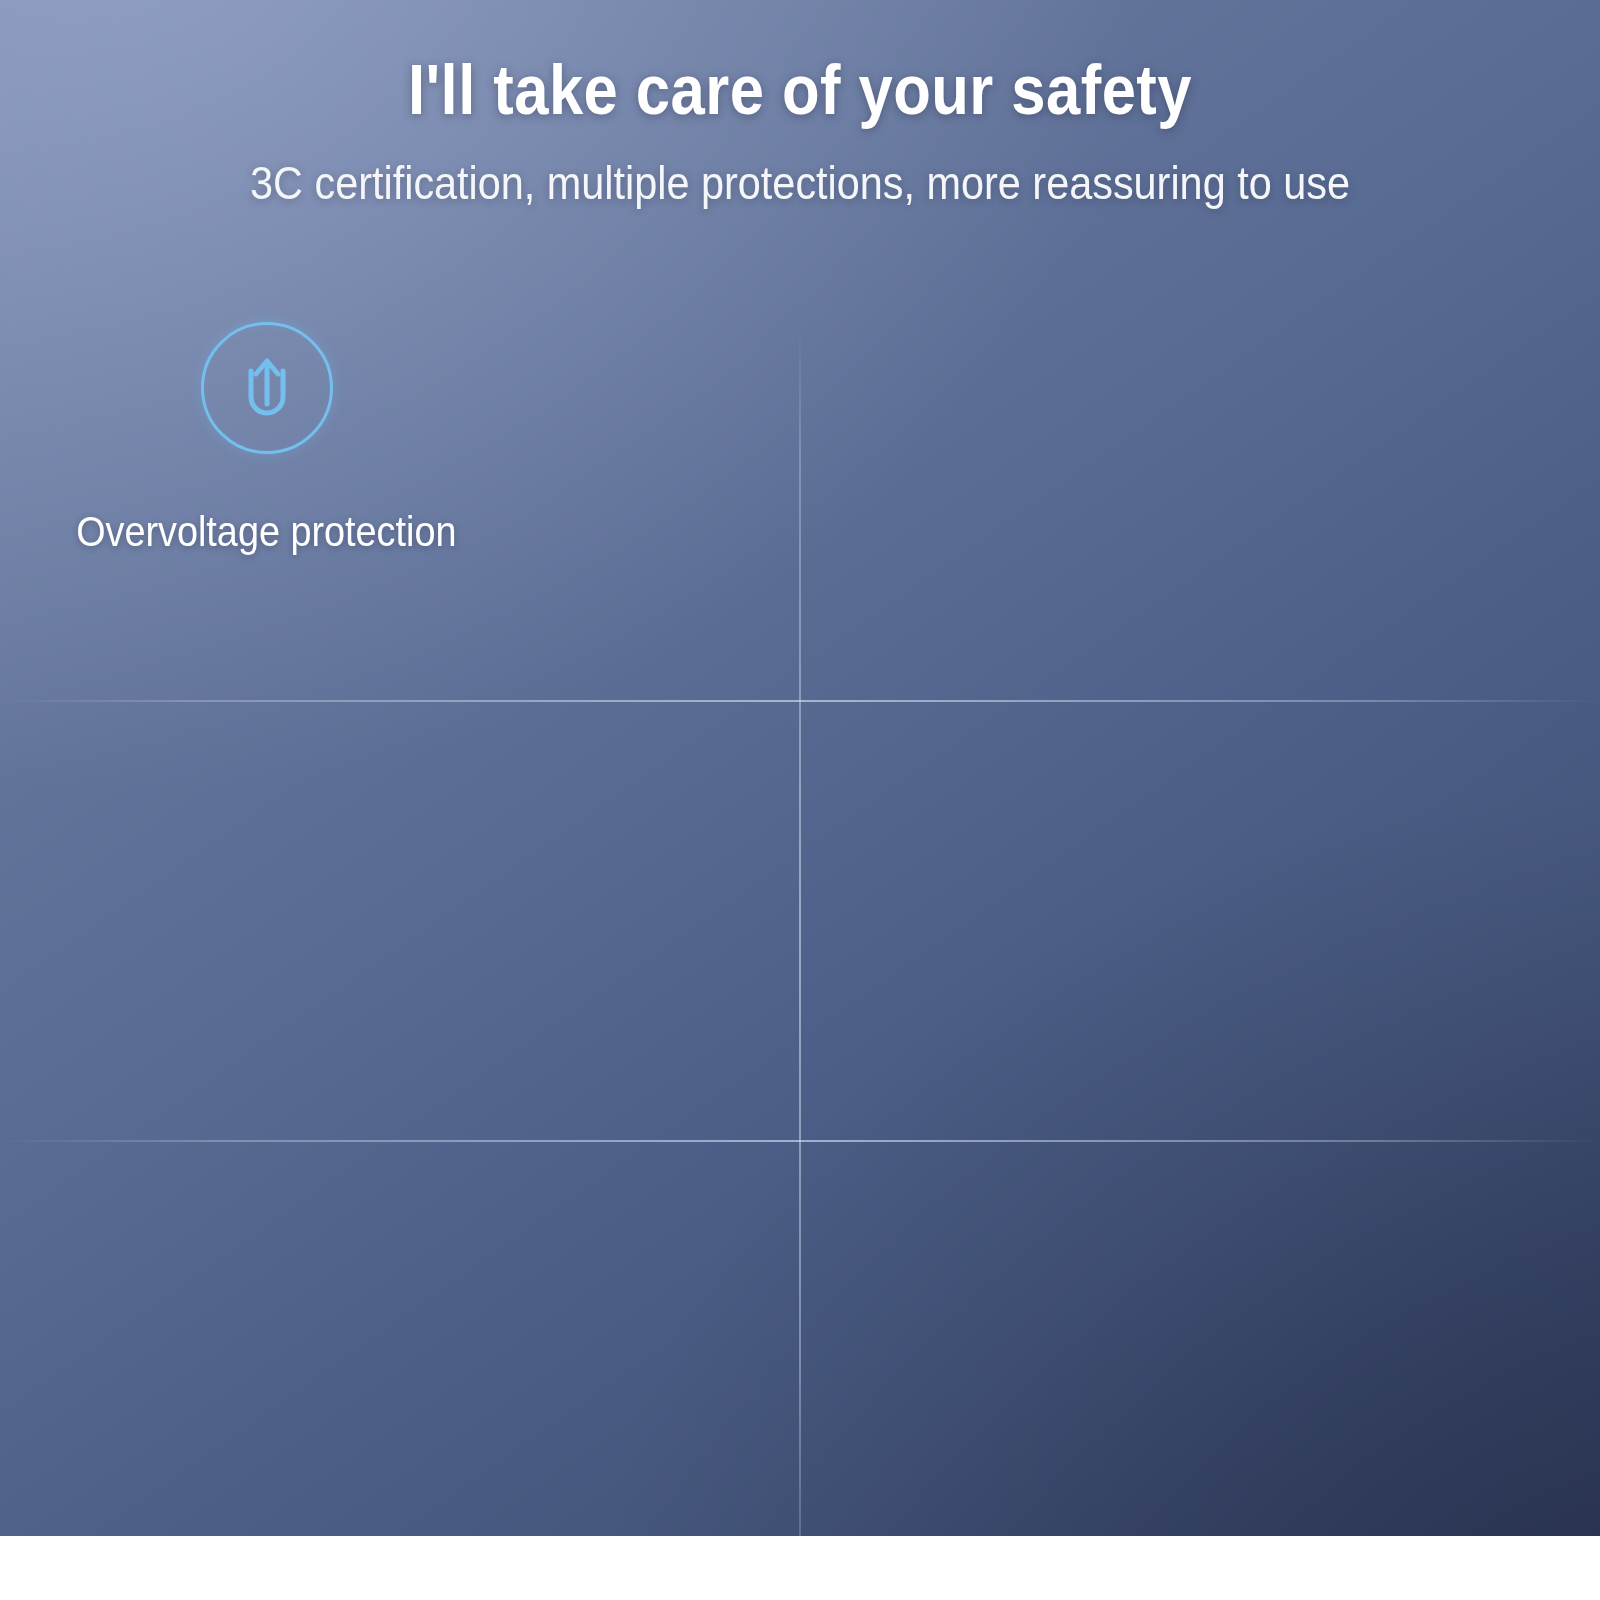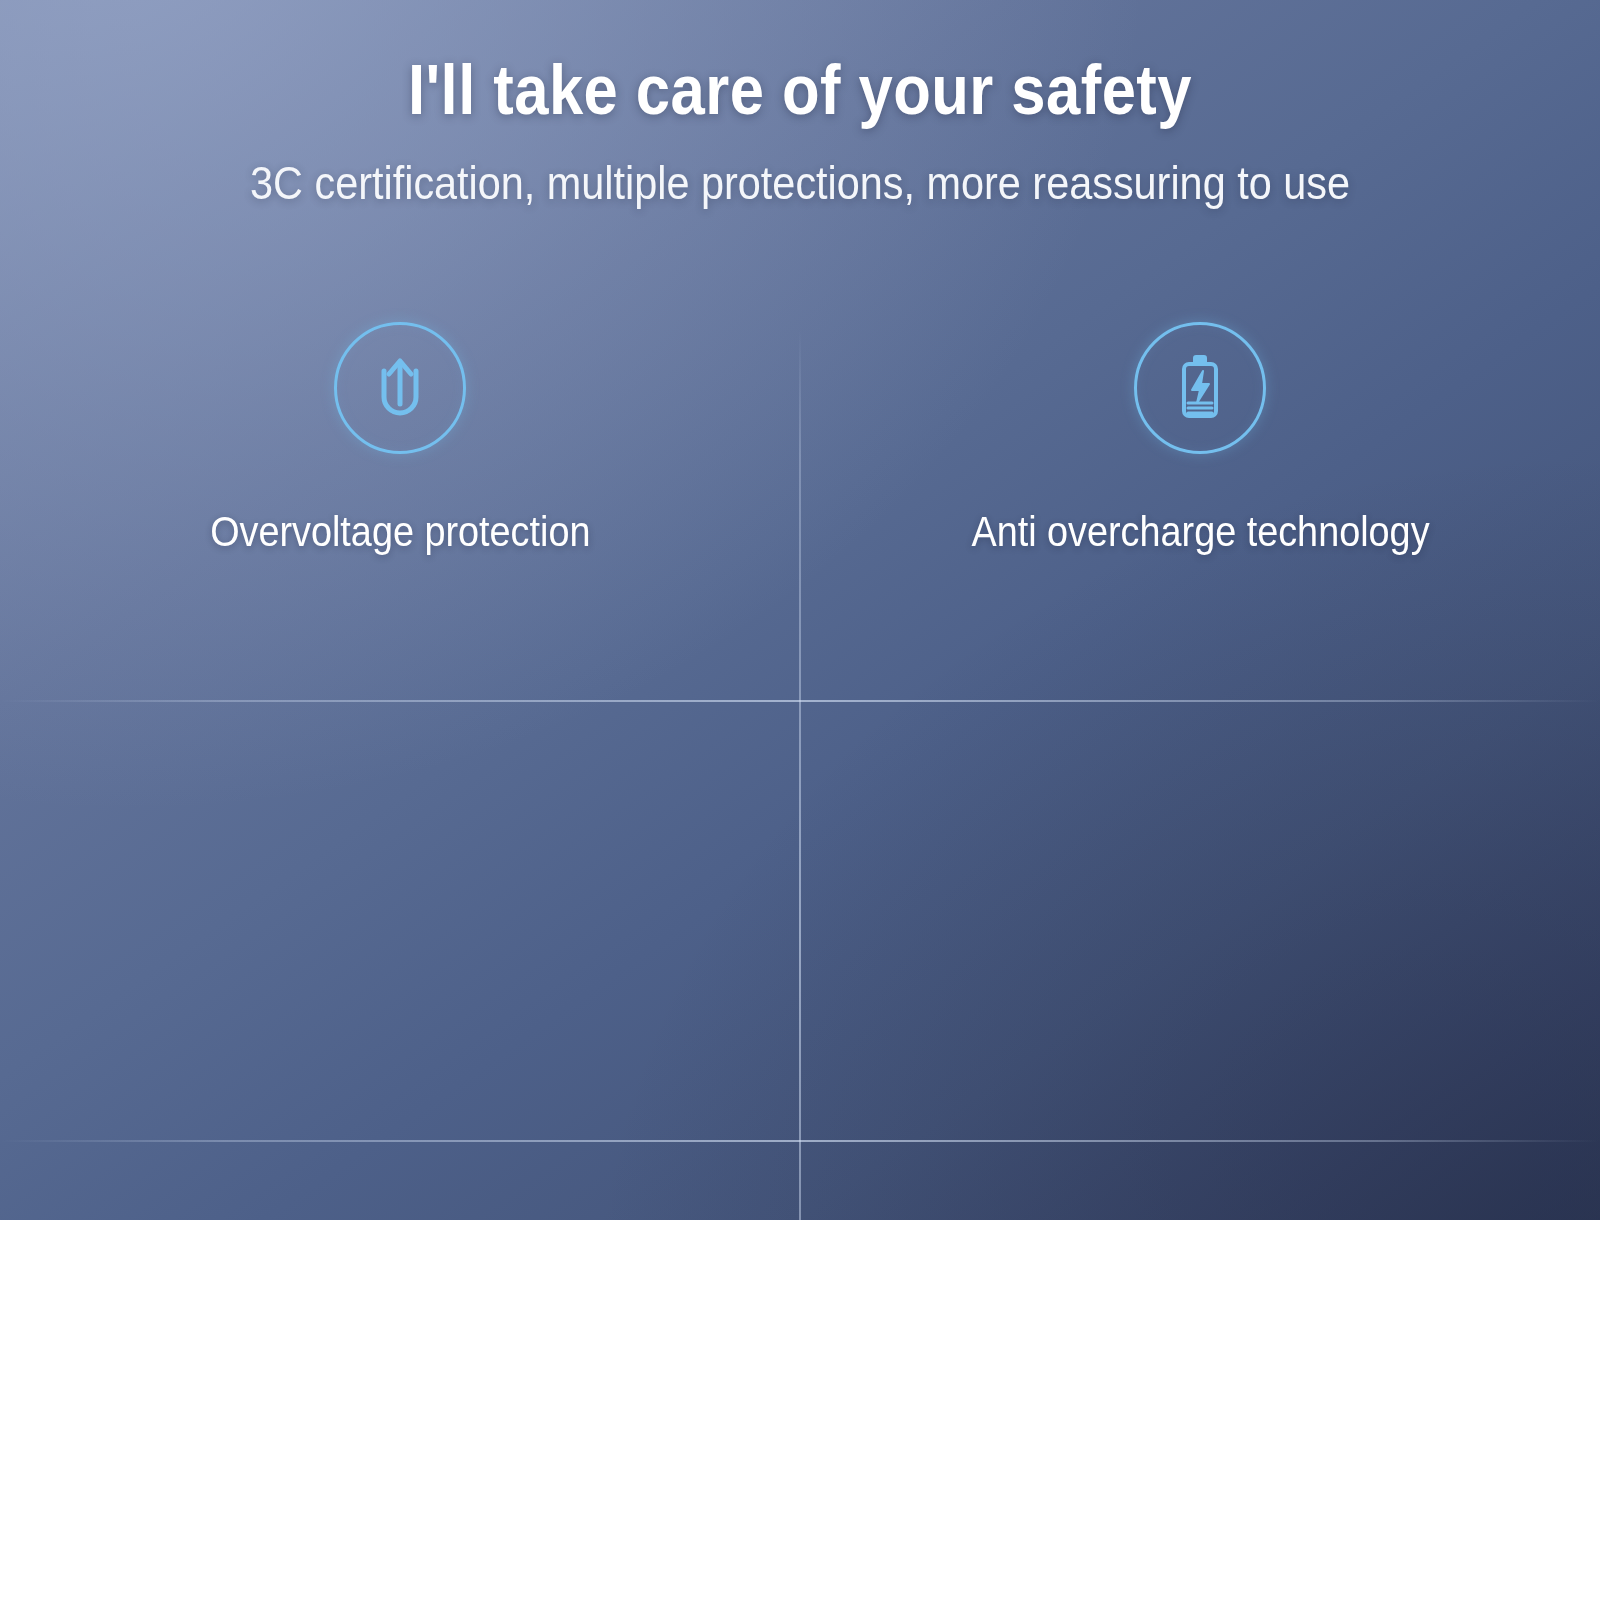--- a/index.html
+++ b/index.html
@@ -6,21 +6,21 @@
 
   html, body {
     width:1600px; height:1600px;
     font-family:"Liberation Sans", sans-serif;
     overflow:hidden;
   }
 
   
   .page {
     position:relative;
-    width:1600px; height:1220px;
+    width:1600px; height:1536px;
     background:
       radial-gradient(ellipse 1500px 1300px at 8% -6%,
         rgba(150,165,200,0.75) 0%,
         rgba(150,165,200,0.30) 38%,
         rgba(150,165,200,0.0) 68%),
       linear-gradient(145deg,
         #7d8cae 0%,
         #6f7fa4 14%,
         #62739a 30%,
         #576a92 46%,
@@ -66,21 +66,21 @@
     text-shadow:0 2px 9px rgba(25,32,55,0.30);
     white-space:nowrap;
   }
 
   
   .grid{
     position:absolute;
     top:300px; left:0;
     width:1600px; height:1300px;
     display:grid;
-    grid-template-columns:1fr 1fr;
+    grid-template-columns:1fr 1fr 1fr;
     grid-template-rows:1fr 1fr 1fr;
     z-index:3;
   }
   .cell{
     position:relative;
     display:flex;
     flex-direction:column;
     align-items:center;
     justify-content:flex-start;
     padding-top:22px;
@@ -158,28 +158,15 @@
           <polyline points="32,29 43,16 54,29"></polyline>
         </svg>
       </div>
       <div class="cell-label">Overvoltage protection</div>
     </div>
 
 
 
 
 
-    <div class="cell">
-      <div class="icon-circle">
-        <svg width="86" height="86" viewBox="0 0 86 86" fill="none" stroke="#74bfee" stroke-width="4" stroke-linecap="round" stroke-linejoin="round">
-          <rect x="27" y="19" width="32" height="52" rx="5"></rect>
-          <path d="M37 19 L37 13 A2 2 0 0 1 39 11 L47 11 A2 2 0 0 1 49 13 L49 19" fill="#74bfee" stroke="#74bfee" stroke-width="2"></path>
-          <path d="M46 26 L35 45 L43 45 L40 58 L52 39 L44 39 Z" fill="#74bfee" stroke="#74bfee" stroke-width="2"></path>
-          <line x1="31" y1="58" x2="55" y2="58" stroke-width="3"></line>
-          <line x1="31" y1="63" x2="55" y2="63" stroke-width="3"></line>
-          <line x1="31" y1="68" x2="55" y2="68" stroke-width="3"></line>
-        </svg>
-      </div>
-      <div class="cell-label">Anti overcharge technology</div>
-    </div>
 
   </div>
 </div>
 
 </body></html>

